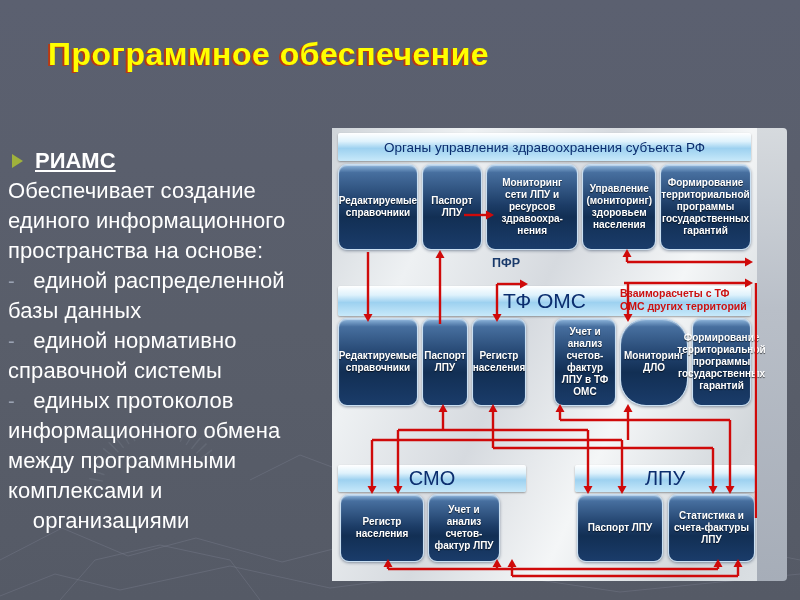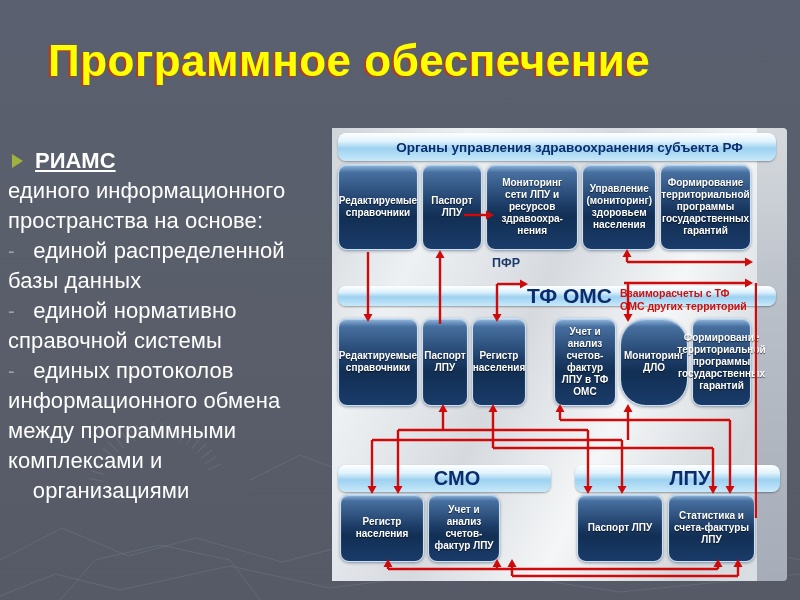--- a/index.html
+++ b/index.html
@@ -4,43 +4,43 @@
 <style>
   html,body{margin:0;padding:0;}
   body{width:800px;height:600px;overflow:hidden;background:#595e6a;
        font-family:"Liberation Sans",sans-serif;position:relative;}
   .slide{position:absolute;inset:0;width:800px;height:600px;
          background:linear-gradient(180deg,#5b6070 0%,#595e6a 55%,#555a66 100%);}
   
   .texture{position:absolute;inset:0;z-index:0;}
   
   .title{position:absolute;left:48px;top:36px;width:700px;
-         font-size:44px;font-weight:bold;letter-spacing:.5px;color:#ffff00;
+         font-size:32px;font-weight:bold;letter-spacing:.5px;color:#ffff00;
          text-shadow:-2px 1px 0 rgba(204,51,0,.85);z-index:2;}
   
   .left-panel{position:absolute;left:8px;top:146px;width:326px;z-index:2;color:#fff;}
   .lead{display:flex;align-items:center;height:30px;margin-left:2px;text-decoration:underline;}
   .bullet-tri{width:0;height:0;border-left:11px solid #a0b23c;border-top:7px solid transparent;
               border-bottom:7px solid transparent;margin:0 12px 0 2px;}
   .lead-txt{font-size:22px;font-weight:bold;}
   .tline{display:flex;min-height:30px;line-height:30px;}
   .dash{color:#9aa2b2;font-size:20px;white-space:pre;}
   .ltxt{font-size:22px;color:#fff;white-space:pre-wrap;letter-spacing:.1px;}
   
   .diagram{position:absolute;left:332px;top:128px;width:455px;height:453px;z-index:1;}
   .diagram-paper{position:absolute;left:0;top:0;width:425px;height:453px;overflow:hidden;
     background:linear-gradient(115deg,#cfd4d9 0%,#eef1f3 22%,#d6dadf 45%,#f4f6f7 66%,#d2d7db 88%,#dadfe3 100%);}
   .gray-strip{position:absolute;left:425px;top:0;width:30px;height:453px;
     background:linear-gradient(180deg,#d6dade 0%,#b9bfc8 40%,#a6adb8 100%);
     border-radius:0 4px 4px 0;}
   .hbar{position:absolute;display:flex;align-items:center;justify-content:center;
     background:linear-gradient(180deg,#ffffff 0%,#dff2fc 30%,#9dd1f0 55%,#c8e9fa 100%);
-    border-radius:8px;box-shadow:0 1px 2px rgba(0,0,0,.35);color:#0b2d6e;font-weight:bold;padding-left:25px;}
+    border-radius:2px;box-shadow:0 1px 2px rgba(0,0,0,.35);color:#0b2d6e;font-weight:normal;}
   .bar-org{left:6px;top:5px;width:413px;height:28px;font-size:13.5px;}
-  .bar-tfoms{left:6px;top:158px;width:413px;height:20px;font-size:21px;}
+  .bar-tfoms{left:6px;top:158px;width:413px;height:30px;font-size:21px;}
   .bar-smo{left:6px;top:337px;width:188px;height:27px;font-size:20px;}
   .bar-lpu{left:243px;top:337px;width:180px;height:27px;font-size:20px;}
   .pfr{position:absolute;left:160px;top:128px;font-size:12.5px;font-weight:bold;color:#1a3a6b;}
   .mutual{position:absolute;left:288px;top:159px;width:134px;font-size:10.5px;line-height:1.2;
           font-weight:bold;color:#cc1111;z-index:6;}
   .boxrow{position:absolute;left:6px;width:413px;display:flex;gap:4px;justify-content:space-between;}
   .row1{top:36px;height:86px;}
   .row2{top:190px;height:88px;}
   .box{box-sizing:border-box;display:flex;align-items:center;justify-content:center;text-align:center;
     color:#fff;font-weight:bold;font-size:10px;line-height:1.2;padding:2px 3px;
@@ -71,20 +71,24 @@
 
   <div class="title">Программное обеспечение</div>
 
   <div class="left-panel">
     <div class="lead">
       <span class="bullet-tri"></span>
       <span class="lead-txt">РИАМС</span>
     </div>
     <div>
 
+        <div class="tline">
+          <span class="dash"></span>
+          <span class="ltxt">Обеспечивает создание</span>
+        </div>
 
         <div class="tline">
           <span class="dash"></span>
           <span class="ltxt">единого информационного</span>
         </div>
 
         <div class="tline">
           <span class="dash"></span>
           <span class="ltxt">пространства на основе:</span>
         </div>

